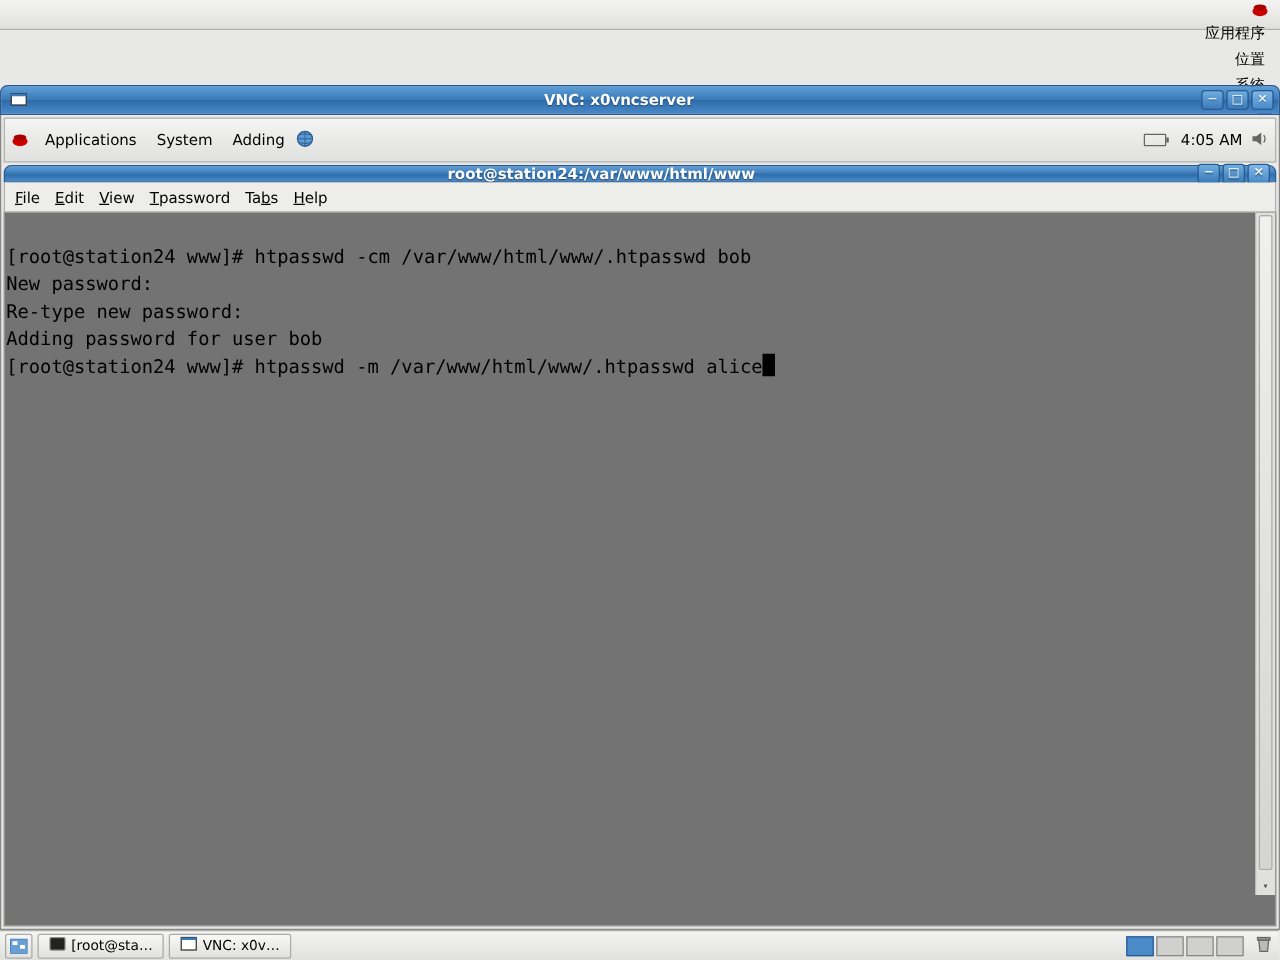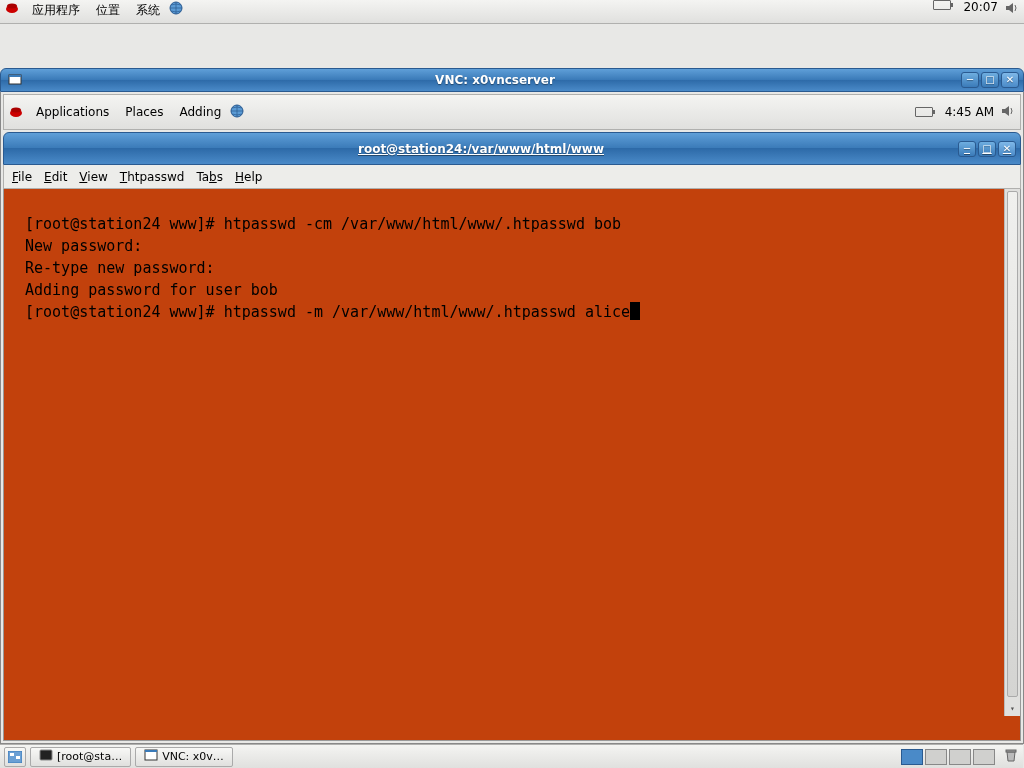--- a/index.html
+++ b/index.html
@@ -10,22 +10,23 @@
   font-family: "DejaVu Sans", "Liberation Sans", sans-serif;
   font-size: 12px;
   overflow: hidden;
   position: relative;
 }
 .outer-panel-top {
   height: 24px;
   background: linear-gradient(#f4f4f2, #e0e0de);
   border-bottom: 1px solid #b0b0ae;
   display: flex;
-  align-items: flex-start;
+  align-items: flex-end;
   padding: 0 4px;
+  flex-direction: column;
 }
 .outer-panel-top .menu-item {
   padding: 2px 8px;
   cursor: pointer;
 }
 .redhat-icon {
   width: 16px; height: 16px;
   display: inline-block;
   margin-right: 4px;
   position: relative;
@@ -111,56 +112,55 @@
 }
 .inner-panel-top .menu-item { padding: 2px 8px; cursor: pointer; }
 
 .term-window {
   flex: 1;
   display: flex;
   flex-direction: column;
   margin-top: 2px;
 }
 .term-titlebar {
-  height: 33px;
+  height: 14px;
   background: linear-gradient(#5f9fd8, #3a7ab8 49%, #2d6aa8 50%, #4a8ac8);
   border: 1px solid #2a5a90;
   border-radius: 6px 6px 0 0;
   display: flex;
   align-items: center;
   color: #fff;
   font-weight: bold;
   text-shadow: 0 1px 1px rgba(0,0,0,0.4);
-  text-decoration: underline;
 }
 .term-titlebar .title-text { flex: 1; text-align: center; }
 .term-menubar {
   height: 24px;
   background: #ededea;
   border: 1px solid #b0b0ae;
   border-top: none;
   display: flex;
   align-items: center;
   padding: 0 8px;
   gap: 12px;
 }
 .term-menubar .m {
   cursor: pointer;
 }
 .term-menubar .m .ul { text-decoration: underline; }
 .term-body {
   flex: 1;
-  background: #c2410c;
+  background: #737373;
   border: 1px solid #999;
   border-top: none;
   font-family: "DejaVu Sans Mono", "Liberation Mono", monospace;
   font-size: 15px;
   line-height: 22px;
   color: #000;
-  padding: 2px 21px;
+  padding: 2px 1px;
   white-space: pre;
   overflow: hidden;
   position: relative;
 }
 .term-cursor {
   display: inline-block;
   width: 10px;
   height: 18px;
   background: #000;
   vertical-align: text-bottom;
@@ -291,31 +291,31 @@
   <div class="vnc-content">
 
     <div class="inner-panel-top">
       <span class="redhat-icon">
         <svg viewBox="0 0 16 16">
             <ellipse cx="8" cy="9" rx="6" ry="4" fill="#c00"></ellipse>
             <ellipse cx="8" cy="6" rx="5" ry="2.5" fill="#a00"></ellipse>
           </svg>
       </span>
       <span class="menu-item">Applications</span>
-      <span class="menu-item">Places</span>
+      <span class="menu-item">System</span>
       <span class="menu-item">Adding</span>
       <span class="globe-icon">
         <svg viewBox="0 0 16 16">
             <circle cx="8" cy="8" r="6" fill="#5b9bd5" stroke="#2a5a90"></circle>
             <path d="M2 8 h12 M8 2 v12 M3 5 q5 -2 10 0 M3 11 q5 2 10 0" stroke="#2a5a90" fill="none" stroke-width="0.7"></path>
           </svg>
       </span>
       <span class="spacer"></span>
       <span class="battery-icon"></span>
-      <span class="clock">4:45 AM</span>
+      <span class="clock">4:05 AM</span>
       <span class="volume-icon">
         <svg viewBox="0 0 16 16">
             <path d="M2 6 h3 l4 -3 v10 l-4 -3 h-3 z" fill="#666"></path>
             <path d="M11 5 q2 3 0 6" stroke="#666" fill="none"></path>
           </svg>
       </span>
     </div>
 
     <div class="term-window">
       <div class="term-titlebar">
@@ -329,21 +329,21 @@
         <div class="win-btns">
           <div class="win-btn">─</div>
           <div class="win-btn">□</div>
           <div class="win-btn close">✕</div>
         </div>
       </div>
       <div class="term-menubar">
         <span class="m"><span class="ul">F</span><span>ile</span></span>
         <span class="m"><span class="ul">E</span><span>dit</span></span>
         <span class="m"><span class="ul">V</span><span>iew</span></span>
-        <span class="m"><span class="ul">T</span><span>htpasswd</span></span>
+        <span class="m"><span class="ul">T</span><span>password</span></span>
         <span class="m">Ta<span class="ul">b</span>s</span>
         <span class="m"><span class="ul">H</span><span>elp</span></span>
       </div>
       <div class="term-body">
 <span>[root@station24 www]# htpasswd -cm /var/www/html/www/.htpasswd bob</span>
 <span>New password: </span>
 <span>Re-type new password: </span>
 <span>Adding password for user bob</span>
 <span>[root@station24 www]# htpasswd -m /var/www/html/www/.htpasswd alice</span><span class="term-cursor"></span>
         <div class="term-scrollbar">

